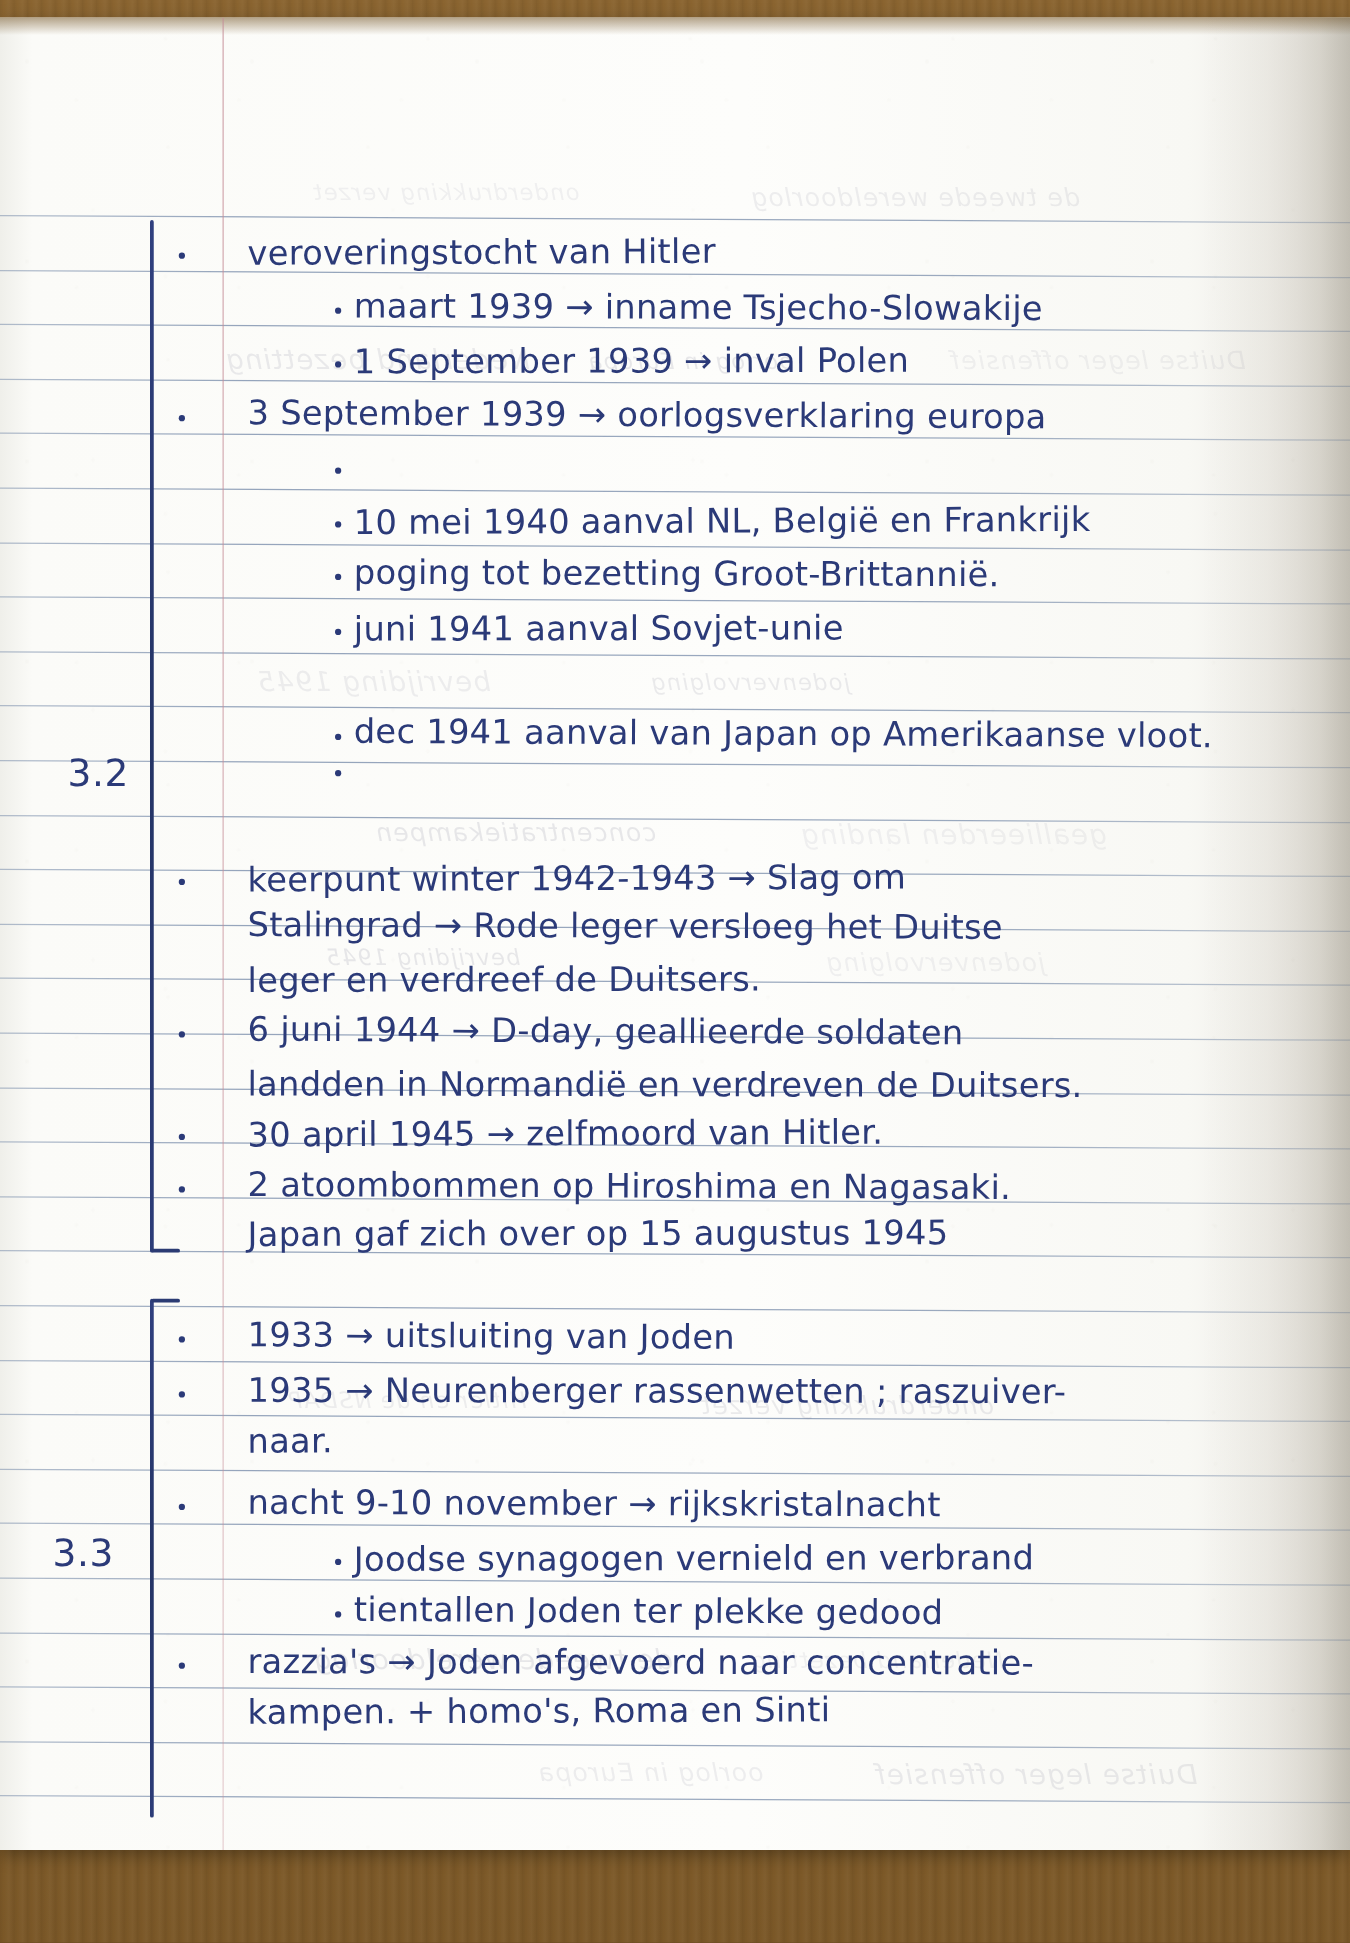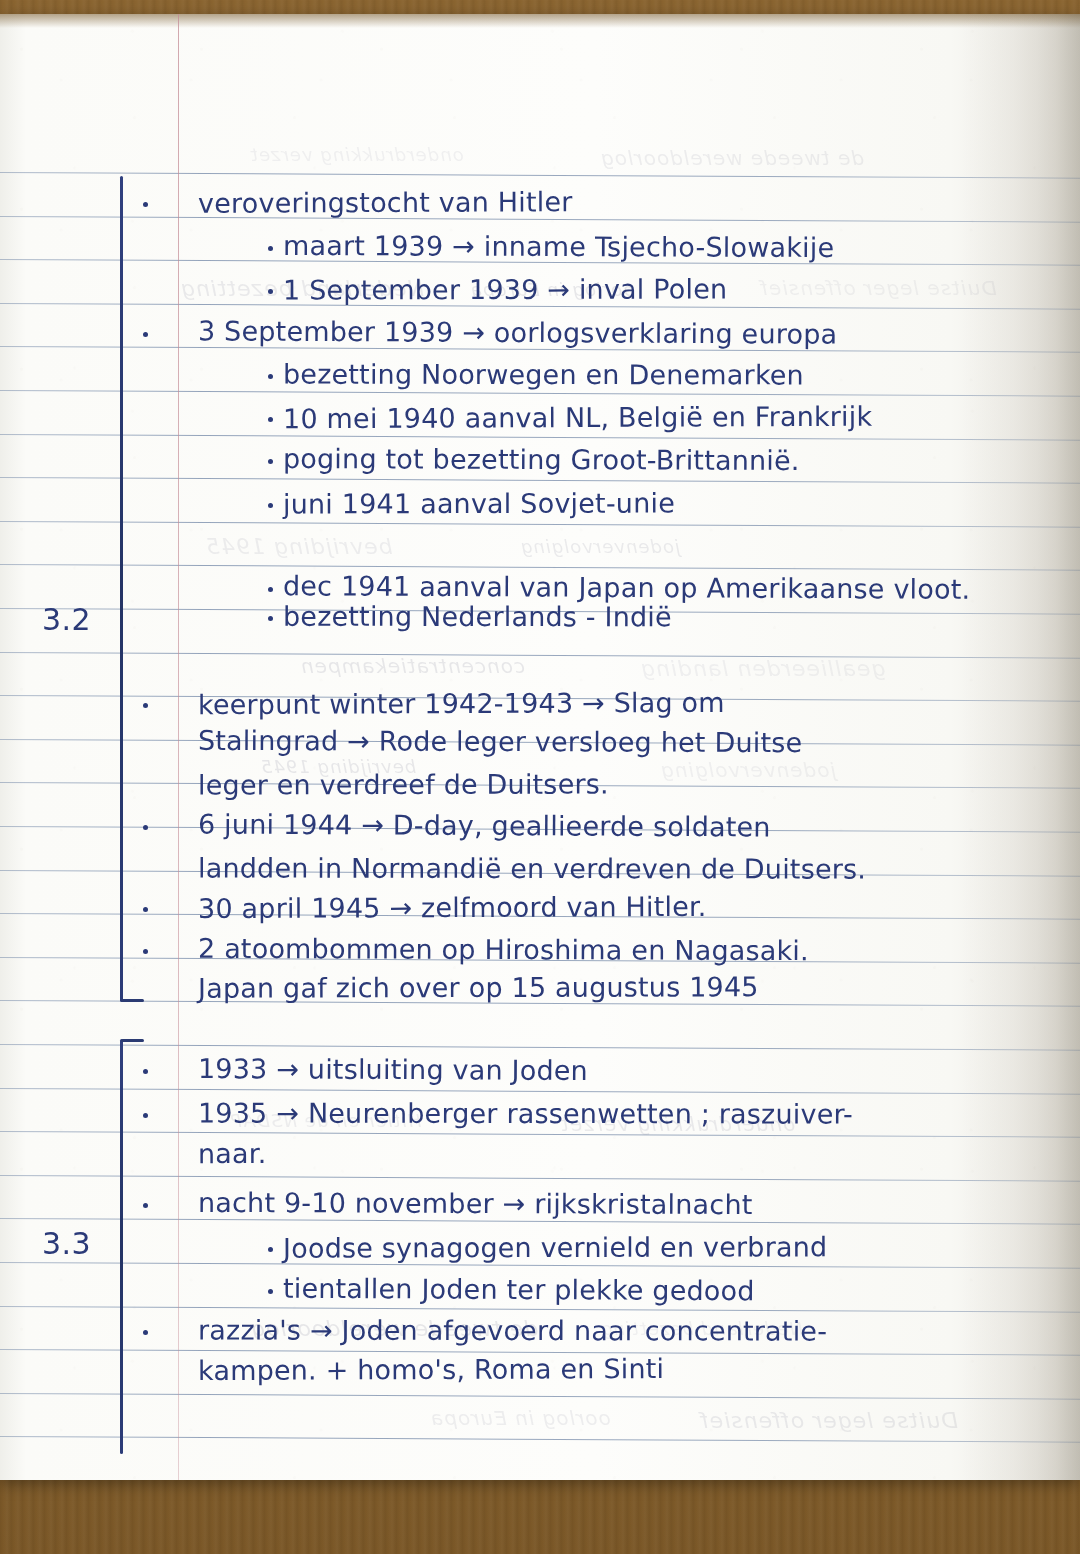--- a/index.html
+++ b/index.html
@@ -258,31 +258,29 @@
   <div id="writing">
       <div class="bullet" style="left: 143px; top: 188px;"></div>
       <div class="ln w1" style="left: 198px; top: 175px;">veroveringstocht van Hitler</div>
       <div class="bullet" style="left: 268px; top: 232px;"></div>
       <div class="ln w2" style="left: 283px; top: 219px;">maart 1939 → inname Tsjecho-Slowakije</div>
       <div class="bullet" style="left: 268px; top: 275px;"></div>
       <div class="ln w3" style="left: 283px; top: 262px;">1 September 1939 → inval Polen</div>
       <div class="bullet" style="left: 143px; top: 318px;"></div>
       <div class="ln w4" style="left: 198px; top: 305px;">3 September 1939 → oorlogsverklaring europa</div>
       <div class="bullet" style="left: 268px; top: 360px;"></div>
-      <div class="ln w5" style="left: 283px; top: 347px;">bezetting Noorwegen en Denemarken</div>
       <div class="bullet" style="left: 268px; top: 403px;"></div>
       <div class="ln w1" style="left: 283px; top: 390px;">10 mei 1940 aanval NL, België en Frankrijk</div>
       <div class="bullet" style="left: 268px; top: 445px;"></div>
       <div class="ln w2" style="left: 283px; top: 432px;">poging tot bezetting Groot-Brittannië.</div>
       <div class="bullet" style="left: 268px; top: 489px;"></div>
       <div class="ln w3" style="left: 283px; top: 476px;">juni 1941 aanval Sovjet-unie</div>
       <div class="bullet" style="left: 268px; top: 573px;"></div>
       <div class="ln w4" style="left: 283px; top: 560px;">dec 1941 aanval van Japan op Amerikaanse vloot.</div>
       <div class="bullet" style="left: 268px; top: 602px;"></div>
-      <div class="ln w5" style="left: 283px; top: 589px;">bezetting Nederlands - Indië</div>
       <div class="bullet" style="left: 143px; top: 689px;"></div>
       <div class="ln w1" style="left: 198px; top: 676px;">keerpunt winter 1942-1943 → Slag om</div>
       <div class="ln w2" style="left: 198px; top: 714px;">Stalingrad → Rode leger versloeg het Duitse</div>
       <div class="ln w3" style="left: 198px; top: 757px;">leger en verdreef de Duitsers.</div>
       <div class="bullet" style="left: 143px; top: 811px;"></div>
       <div class="ln w4" style="left: 198px; top: 798px;">6 juni 1944 → D-day, geallieerde soldaten</div>
       <div class="ln w5" style="left: 198px; top: 841px;">landden in Normandië en verdreven de Duitsers.</div>
       <div class="bullet" style="left: 143px; top: 893px;"></div>
       <div class="ln w1" style="left: 198px; top: 880px;">30 april 1945 → zelfmoord van Hitler.</div>
       <div class="bullet" style="left: 143px; top: 935px;"></div>
@@ -297,16 +295,16 @@
       <div class="ln w2" style="left: 198px; top: 1176px;">nacht 9-10 november → rijkskristalnacht</div>
       <div class="bullet" style="left: 268px; top: 1233px;"></div>
       <div class="ln w3" style="left: 283px; top: 1220px;">Joodse synagogen vernield en verbrand</div>
       <div class="bullet" style="left: 268px; top: 1275px;"></div>
       <div class="ln w4" style="left: 283px; top: 1262px;">tientallen Joden ter plekke gedood</div>
       <div class="bullet" style="left: 143px; top: 1316px;"></div>
       <div class="ln w5" style="left: 198px; top: 1303px;">razzia's → Joden afgevoerd naar concentratie-</div>
       <div class="ln w1" style="left: 198px; top: 1342px;">kampen. + homo's, Roma en Sinti</div>
     </div>
 
-  <div class="section-label" style="left:42px; top:588px;">3.2</div>
+  <div class="section-label" style="left:54px; top:588px;">3.2</div>
   <div class="section-label" style="left:42px; top:1212px;">3.3</div>
 
 </div>
 
 </body></html>

